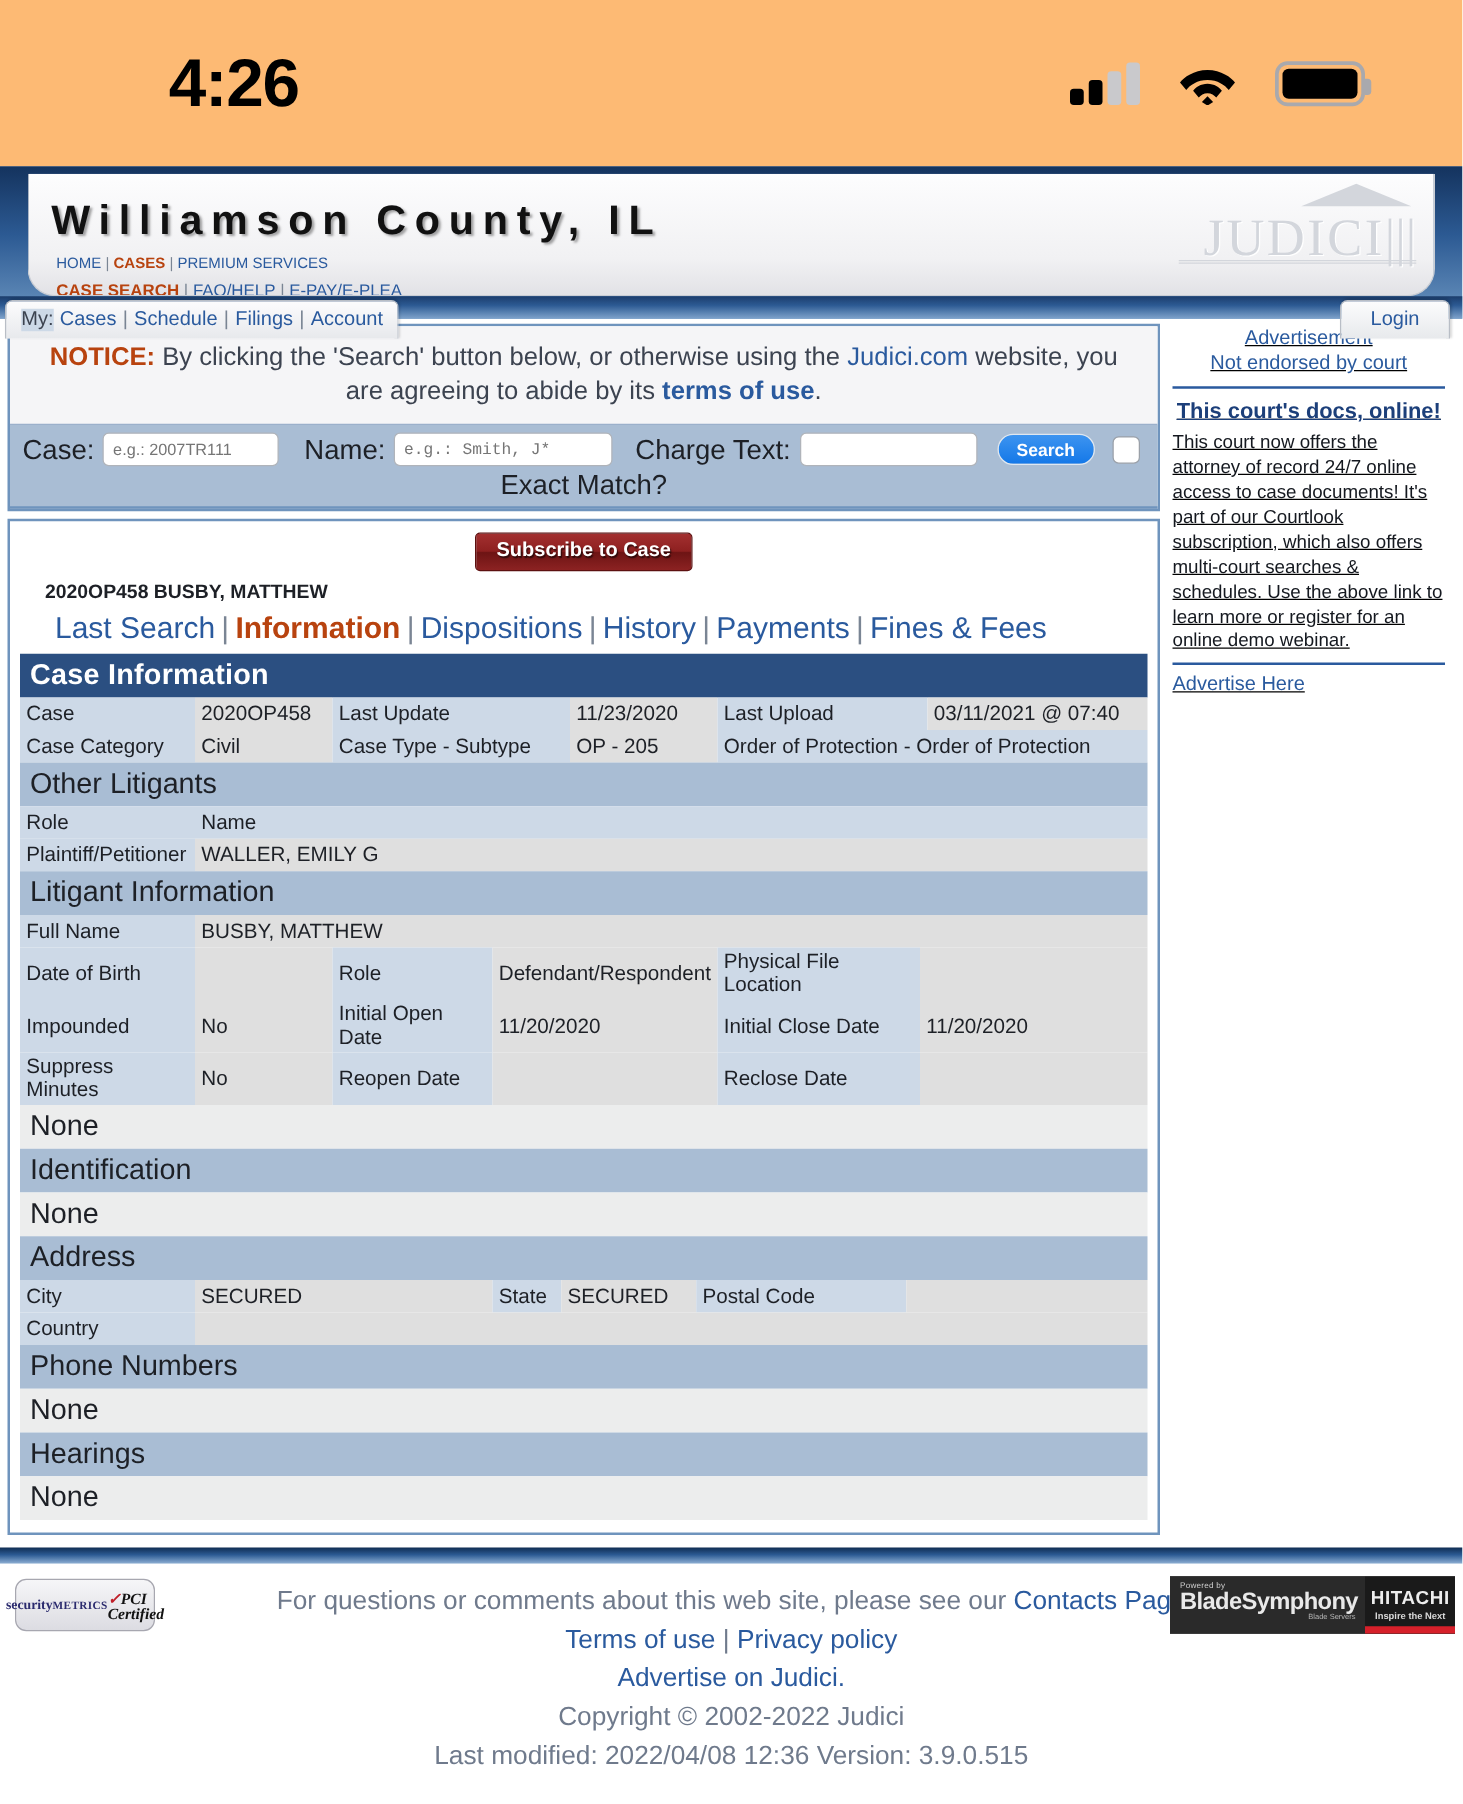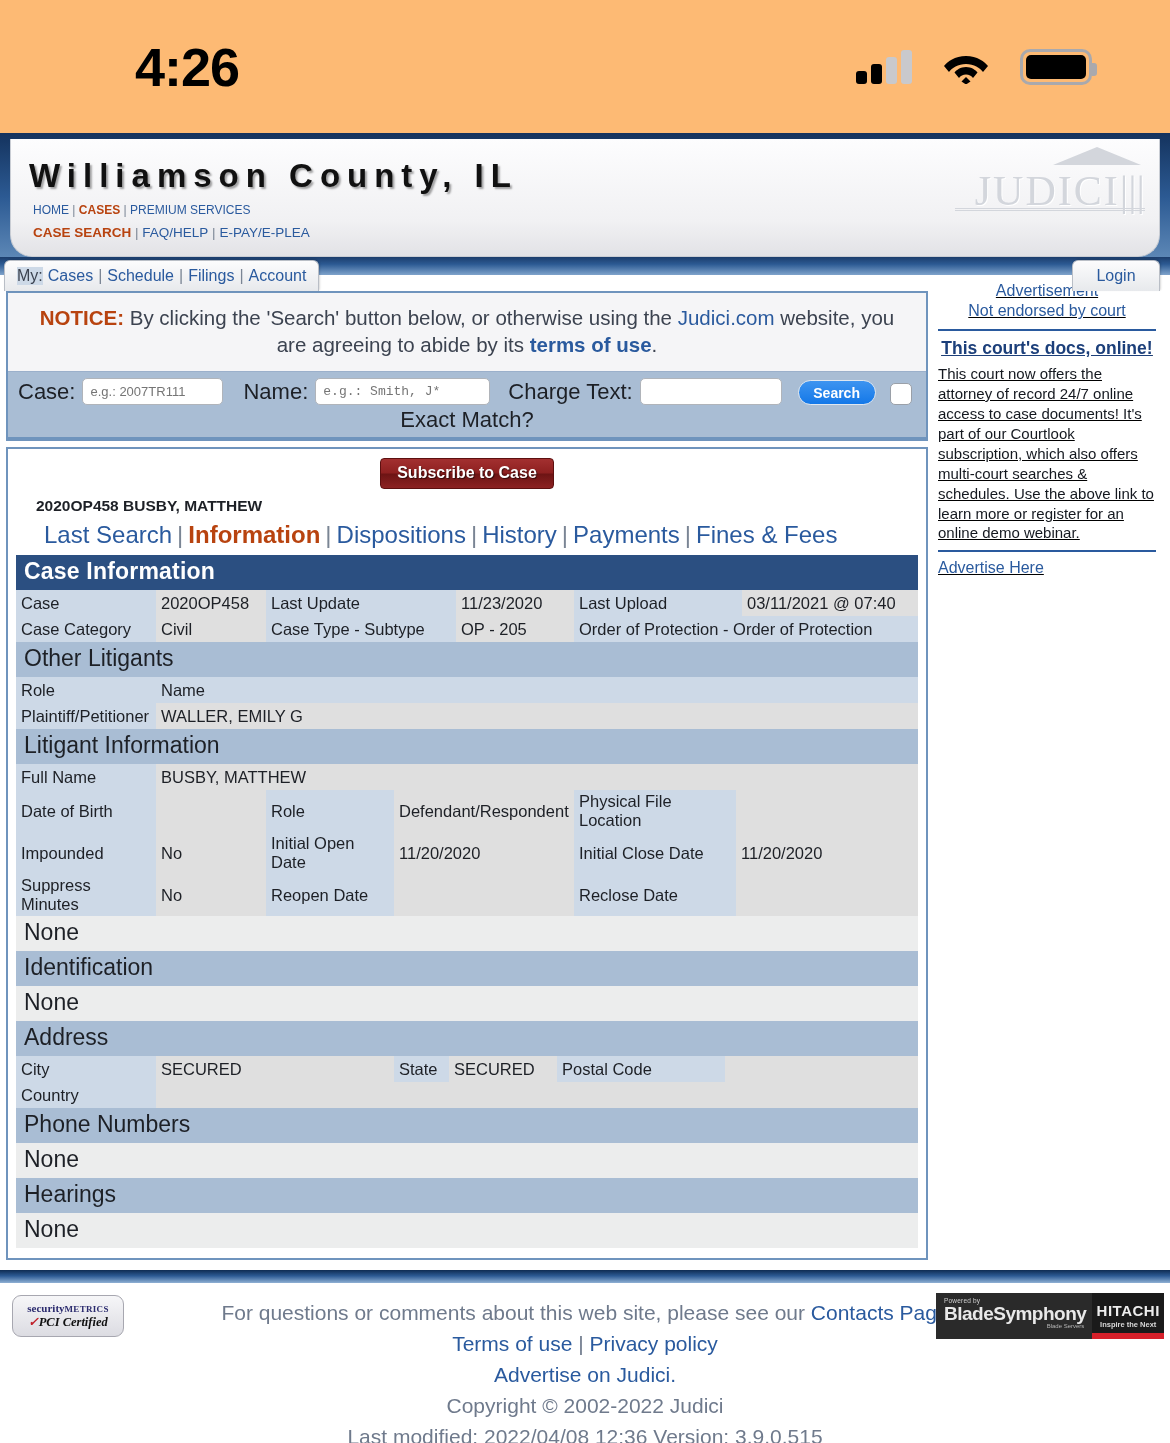--- a/index.html
+++ b/index.html
@@ -30,26 +30,26 @@
   .battery .cap{ position:absolute; right:-8px; top:11px; width:5px;height:13px;background:#a9a9ad;border-radius:0 3px 3px 0;}
 
   
   .site{
     width:100%;
     background:linear-gradient(#14335e 0%, #2c5a93 45%, #6a94c0 100%);
     padding:6px 0 0 0;
     position:relative;
   }
   .headband{
-    margin:0 10px;
+    margin:0 22px;
     background:linear-gradient(#fdfdfe 0%,#f1f1f3 70%,#e2e2e6 100%);
     border-radius:0 0 22px 22px;
     border:1px solid #c9cdd4;
     border-top:none;
-    height:118px;
+    height:98px;
     position:relative;
     overflow:hidden;
   }
   .county{
     position:absolute; left:18px; top:18px;
     font-size:33px; font-weight:bold; color:#111;
     letter-spacing:7px;
     text-shadow:2px 2px 2px rgba(0,0,0,.35);
     font-family:"Liberation Sans", sans-serif;
   }
@@ -100,21 +100,21 @@
     background:linear-gradient(#fcfcfd,#e7e9ec);
     border:1px solid #b9bec6; border-bottom:none;
     border-radius:6px 6px 0 0;
     display:flex;align-items:center;justify-content:center;
     font-size:16px;color:#2a5a9e;
     box-shadow:1px -1px 2px rgba(0,0,0,.15);
   }
 
   
   .page{ display:flex; width:100%; background:#fff; }
-  .left{ width:928px; padding:16px 0 0 6px; }
+  .left{ width:928px; padding:4px 0 0 6px; }
   .right{ width:236px; padding:6px 8px 0 10px;text-decoration:underline; }
 
   .panel{
     border:2px solid #6f94bd;
     background:#fff;
   }
   .notice{
     background:#f5f5f7;
     padding:11px 24px 13px 24px;
     text-align:center;
@@ -123,21 +123,21 @@
   }
   .notice b.nt{ color:#b8430f; font-weight:bold; }
   .notice a{ color:#2a5a9e; text-decoration:none;}
   .notice a.tou{ font-weight:bold; }
 
   .searchbar{
     background:#a9bdd4;
     padding:6px 10px 4px 10px;
     border-bottom:2px solid #6f94bd;
   }
-  .srow{ display:flex; align-items:flex-end; gap:0; }
+  .srow{ display:flex; align-items:center; gap:0; }
   .srow label{ font-size:22px; color:#1d2026; margin-right:7px; white-space:nowrap;}
   .srow input.txt{
     height:27px; border:1px solid #b0b4ba; border-radius:5px;
     background:#fff; font-size:13px; color:#9a9ea6;
     padding:0 7px; font-family:"Liberation Sans",sans-serif;
   }
   #case-input{ width:141px; margin-right:20px; }
   #name-input{ width:175px; margin-right:18px;font-family:Liberation Mono, monospace; }
   #charge-input{ width:142px; margin-right:16px; }
   .search-btn{
@@ -202,21 +202,21 @@
   .footwrap{ position:relative; margin-top:10px; }
   .footbar{ height:13px; background:linear-gradient(#0f2c52 0%,#2c5a93 45%,#8fb0d4 100%); }
   .footer{ position:relative; padding:14px 0 0 0; background:#fff; min-height:170px;}
   .foottext{ text-align:center; font-size:21px; color:#6f7a8c; line-height:1.48; }
   .foottext a{ color:#2a5a9e; text-decoration:none;}
   .pci{
     position:absolute; left:12px; top:12px;
     width:112px; height:42px;
     background:linear-gradient(#f6f6f8,#dcdce2);
     border:1px solid #a7a7b0; border-radius:9px;
-    display:flex;flex-direction:column;align-items:center;justify-content:center;
+    display:flex;flex-direction:row;align-items:center;justify-content:center;
     line-height:1;
   }
   .pci .l1{ font-size:11px; font-weight:bold; color:#2b2b6e; font-family:"Liberation Serif",serif;}
   .pci .l1 .sm{ font-size:9px; letter-spacing:.3px;}
   .pci .l2{ font-size:12.5px; font-weight:bold; font-style:italic; color:#111; font-family:"Liberation Serif",serif; margin-top:2px;}
   .pci .chk{ color:#c0202a; font-weight:bold; }
   .blade{
     position:absolute; right:6px; top:10px;
     width:228px; height:46px; display:flex; background:#1a1a1a; overflow:hidden;
   }

